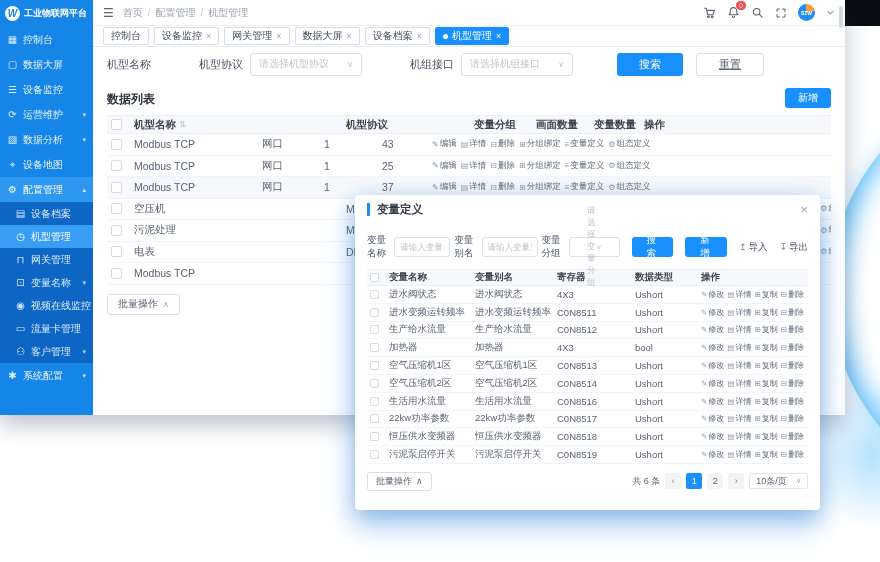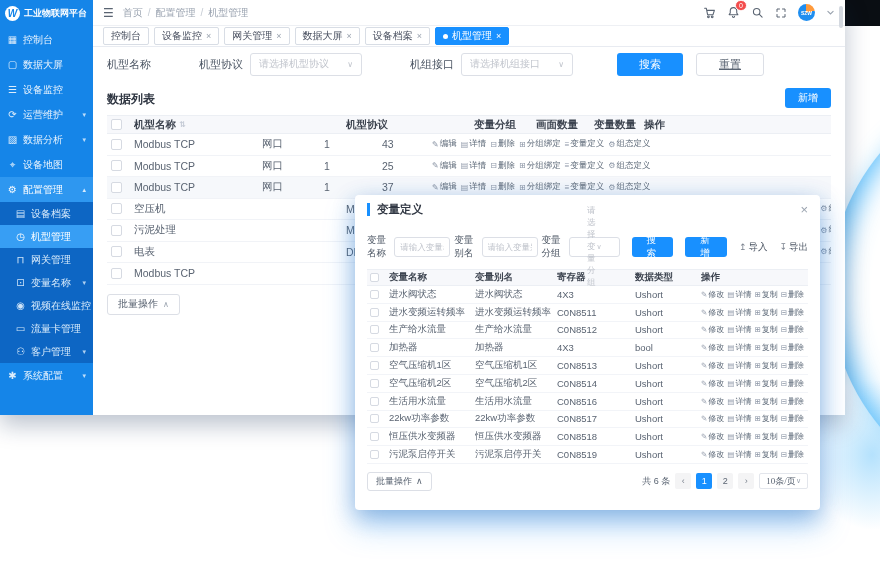--- a/index.html
+++ b/index.html
@@ -128,22 +128,22 @@
   .m-op{display:inline-flex;align-items:center;gap:1px;font-size:8px;color:#5f6b7a;cursor:pointer;white-space:nowrap;}
   .m-op .oicon{font-size:7.5px;color:#8b95a5;}
   .m-footer{display:flex;align-items:center;padding:8px 12px 0;}
   .m-batch{display:inline-flex;align-items:center;gap:4px;height:19px;padding:0 8px;border:1px solid #dcdfe6;
     border-radius:3px;font-size:9px;color:#5a6472;cursor:pointer;}
   .pager{margin-left:auto;display:flex;align-items:center;gap:5px;font-size:9px;color:#5a6472;}
   .pg{min-width:16px;height:16px;border-radius:2px;display:inline-flex;align-items:center;justify-content:center;cursor:pointer;}
   .pg.num{background:#f4f4f5;color:#5a6472;}
   .pg.num.current{background:#1890ff;color:#fff;}
   .pg.arrow{color:#7a828e;background:#f4f4f5;}
-  .per{display:inline-flex;align-items:center;gap:0;height:16px;padding:0 6px;border:1px solid #e3e6ec;
-    border-radius:2px;color:#5a6472;cursor:pointer;font-family:Liberation Serif, serif;}
+  .per{display:inline-flex;align-items:center;gap:9px;height:16px;padding:0 6px;border:1px solid #e3e6ec;
+    border-radius:2px;color:#5a6472;cursor:pointer;}
   .per .scaret{font-size:7px;color:#9aa3af;}
 </style>
 </head>
 <body>
 
 <div id="stage">
   <div class="bg-dark"></div>
   <div class="bg-glow"></div>
   <div class="bg-glow2"></div>
 

